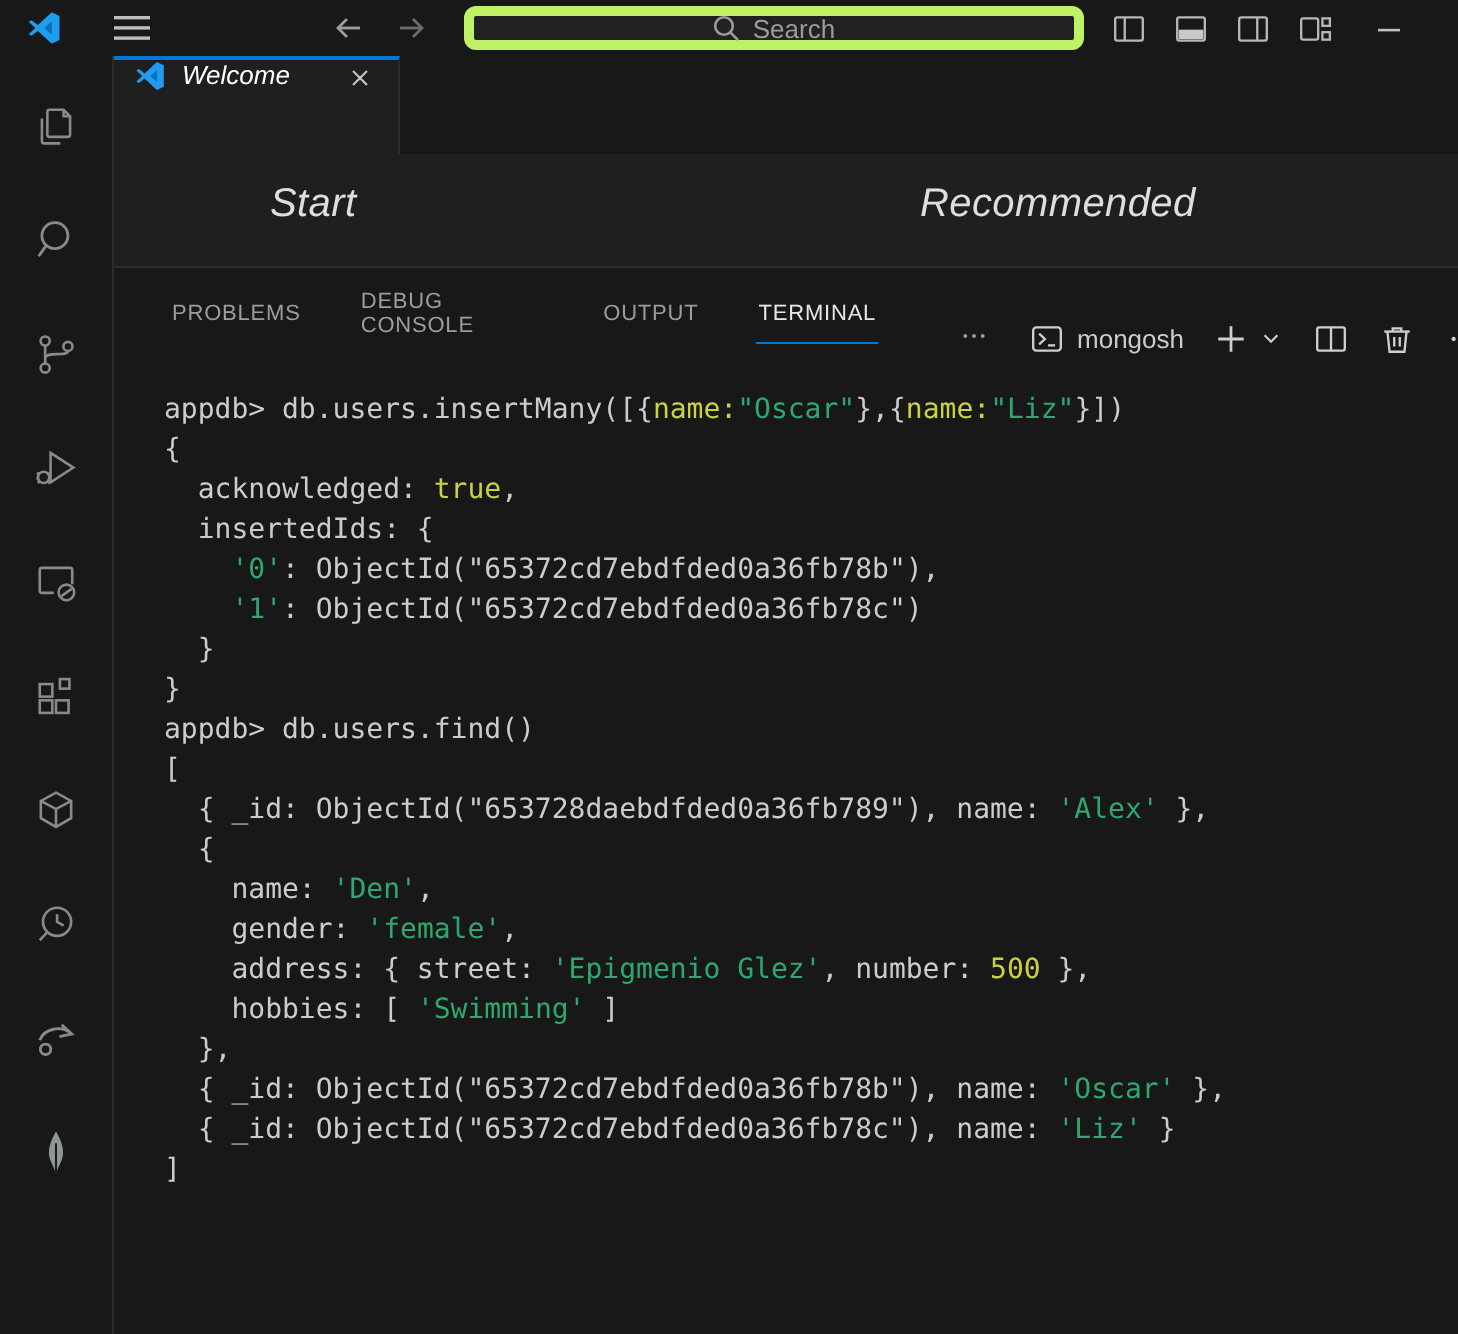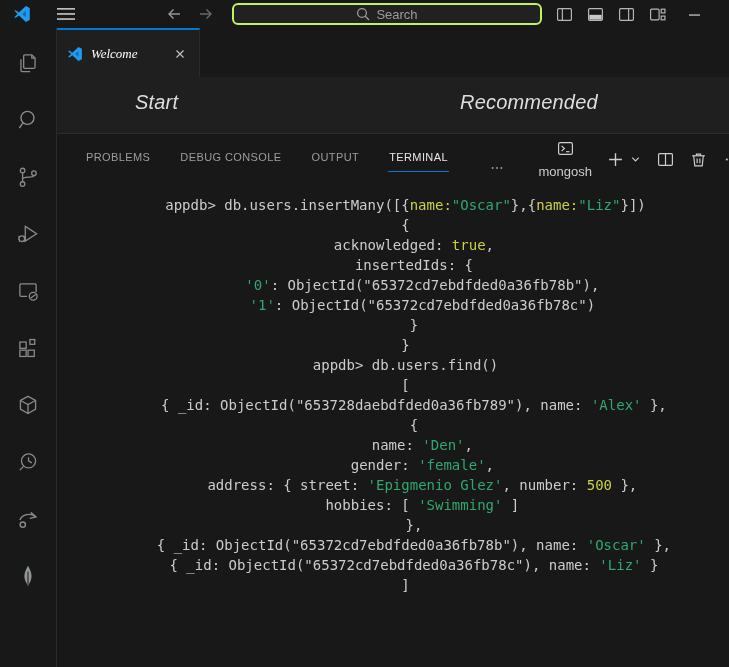--- a/index.html
+++ b/index.html
@@ -12,21 +12,21 @@
 
   
   .titlebar { position:relative; height:28px; background:var(--titlebar-bg); }
   .tb-abs { position:absolute; display:flex; align-items:center; justify-content:center; }
   .logo { left:12px; top:5px; width:20px; height:18px; }
   .menu-btn { left:55px; top:7px; width:22px; height:14px; }
   .nav-back { left:165px; top:6px; width:18px; height:16px; }
   .nav-fwd { left:197px; top:6px; width:18px; height:16px; }
   .searchbox {
     left:232px; top:3px; width:310px; height:22px;
-    background:#212121; border:2px solid #bef264; border-radius:6px;
+    background:#212121; border:5px solid #bef264; border-radius:6px;
     display:flex; align-items:center; justify-content:center; gap:6px;
     color:#9b9b9b; font-size:13px; cursor:pointer;
   }
   .tb-icon { width:18px; height:18px; top:5px; cursor:pointer; }
   .i-sb-left { left:555px; } .i-panel { left:586px; } .i-sb-right { left:617px; }
   .i-layout { left:648px; } .i-min { left:686px; top:6px; }
 
   
   .main { display:flex; height:639px; }
   .activitybar {
@@ -34,21 +34,21 @@
     display:flex; flex-direction:column; align-items:center; padding-top:6px;
   }
   .ab-item { width:57px; height:57px; display:flex; align-items:center; justify-content:center; cursor:pointer; }
   .content { flex:1; display:flex; flex-direction:column; min-width:0; }
 
   
   .tabstrip { height:49px; background:var(--titlebar-bg); display:flex; }
   .tab {
     width:143px; height:49px; background:var(--editor-bg);
     border-top:2px solid var(--accent-blue); border-right:1px solid #2b2b2b;
-    display:flex; align-items:center; padding:0 10px; gap:8px; cursor:pointer;font-family:Liberation Serif, serif;
+    display:flex; align-items:flex-start; padding:0 10px; gap:8px; cursor:pointer;
   }
   .tab-label { font-size:13px; font-style:italic; color:#ffffff; flex:1; }
   .tab-close { width:18px; height:18px; display:flex; align-items:center; justify-content:center; border-radius:4px; cursor:pointer; }
 
   
   .editor { height:56px; background:var(--editor-bg); position:relative; }
   .wh { position:absolute; top:14px; font-size:20px; font-weight:300; color:#dedede; letter-spacing:.2px;font-style:italic; }
   .wh-start { left:78px; }
   .wh-reco { left:403px; }
 
@@ -60,30 +60,30 @@
     position:relative; padding:0 15px; font-size:11px; color:#9d9d9d;
     letter-spacing:.4px; cursor:pointer; height:45px; display:flex; align-items:center;
   }
   .ptab.active { color:#e7e7e7; }
   .ptab.active::after {
     content:""; position:absolute; left:14px; right:14px; bottom:7px; height:1px;
     background:var(--accent-blue);
   }
   .ptab-overflow { margin-left:6px; width:22px; height:22px; display:flex; align-items:center; justify-content:center; cursor:pointer; }
   .panel-actions { margin-left:auto; display:flex; align-items:center; gap:13px; margin-right:-12px; }
-  .term-select { display:flex; align-items:center; gap:7px; cursor:pointer;flex-direction:column; }
+  .term-select { display:flex; align-items:center; gap:7px; cursor:pointer; }
   .term-select .lbl { font-size:13px; color:#cccccc; }
   .plus-group { display:flex; align-items:center; gap:3px; cursor:pointer; }
   .pa-btn { width:20px; height:20px; display:flex; align-items:center; justify-content:center; cursor:pointer; }
 
   
   .terminal {
     flex:1; padding:16px 0 0 25px; overflow:hidden; cursor:text;
     font-family:"DejaVu Sans Mono","Liberation Mono",monospace;
-    font-size:14px; line-height:20px;text-align:center;
+    font-size:14px; line-height:20px;
   }
   .t-line { white-space:pre; }
   .seg-fg { color:var(--terminal-fg); }
   .seg-g { color:var(--terminal-green); }
   .seg-y { color:var(--terminal-yellow); }
   .cursor {
     display:inline-block; width:8px; height:15px;
     border:1px solid #c5c5c5; vertical-align:-2px;
   }
 </style>

